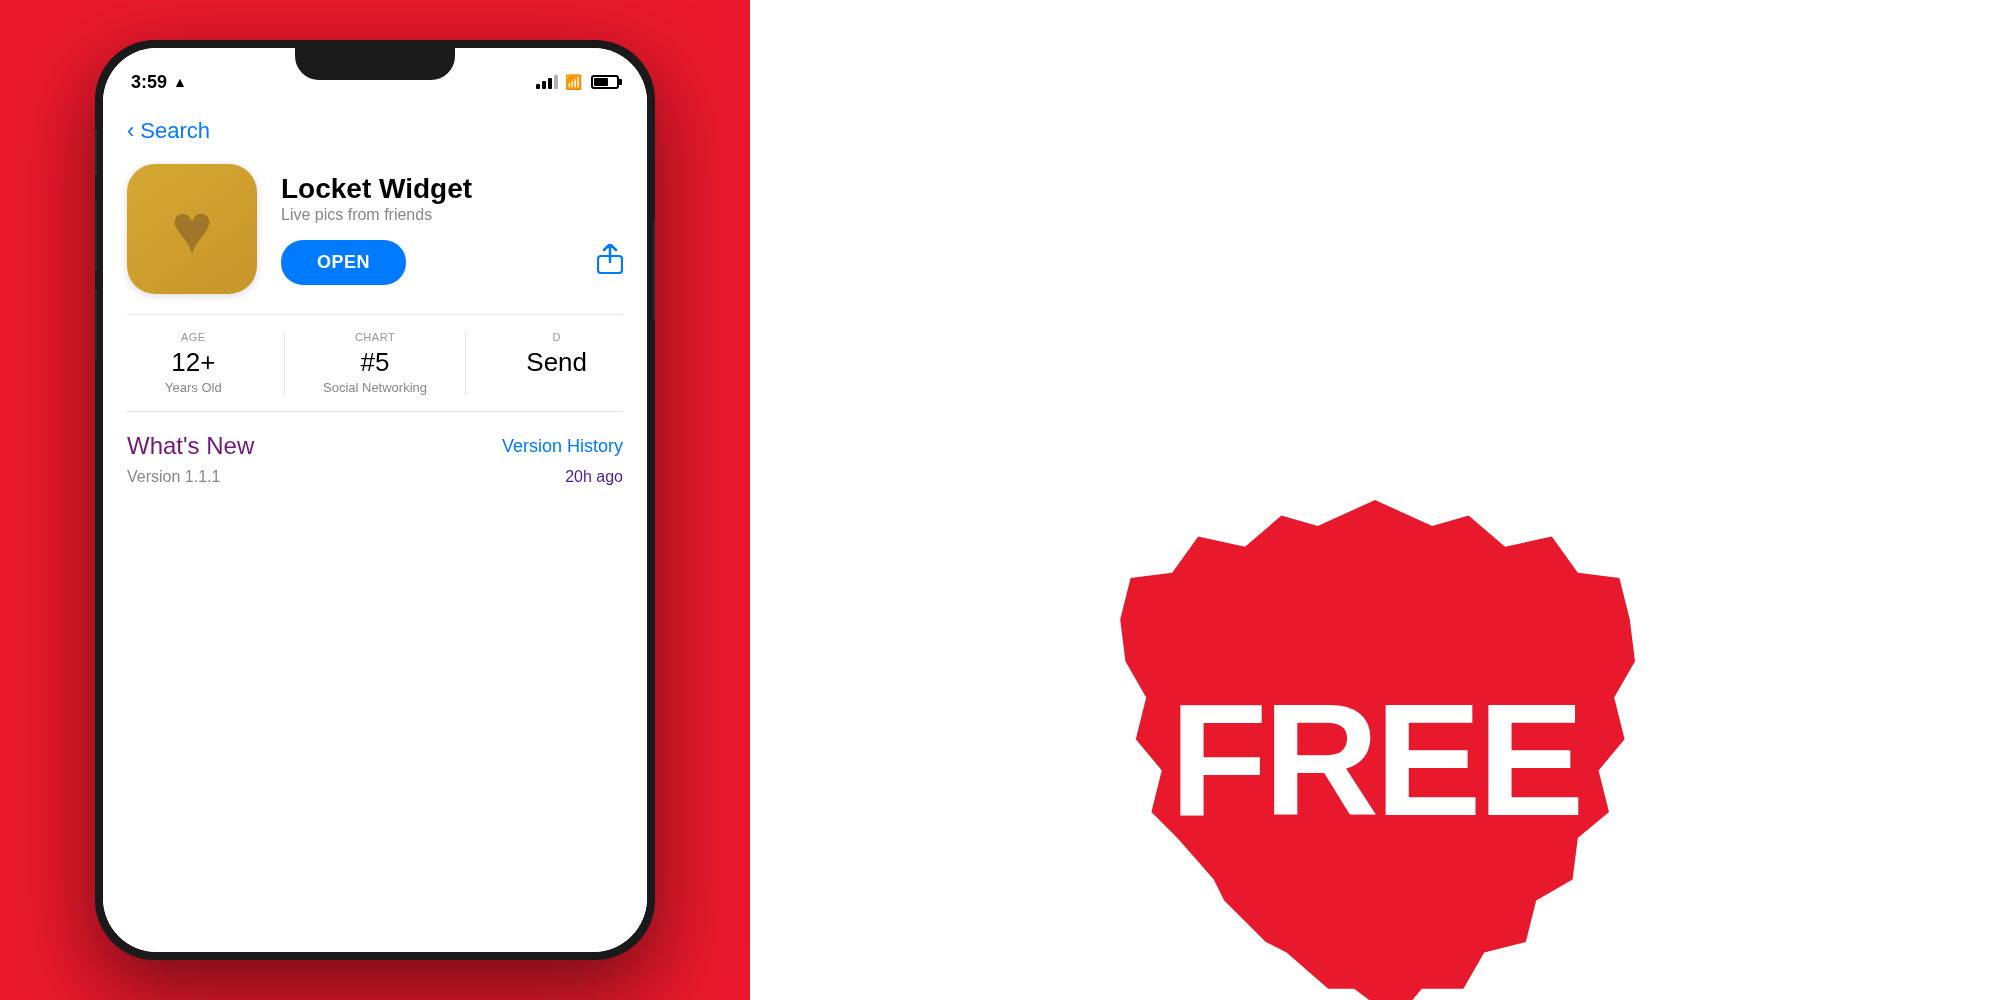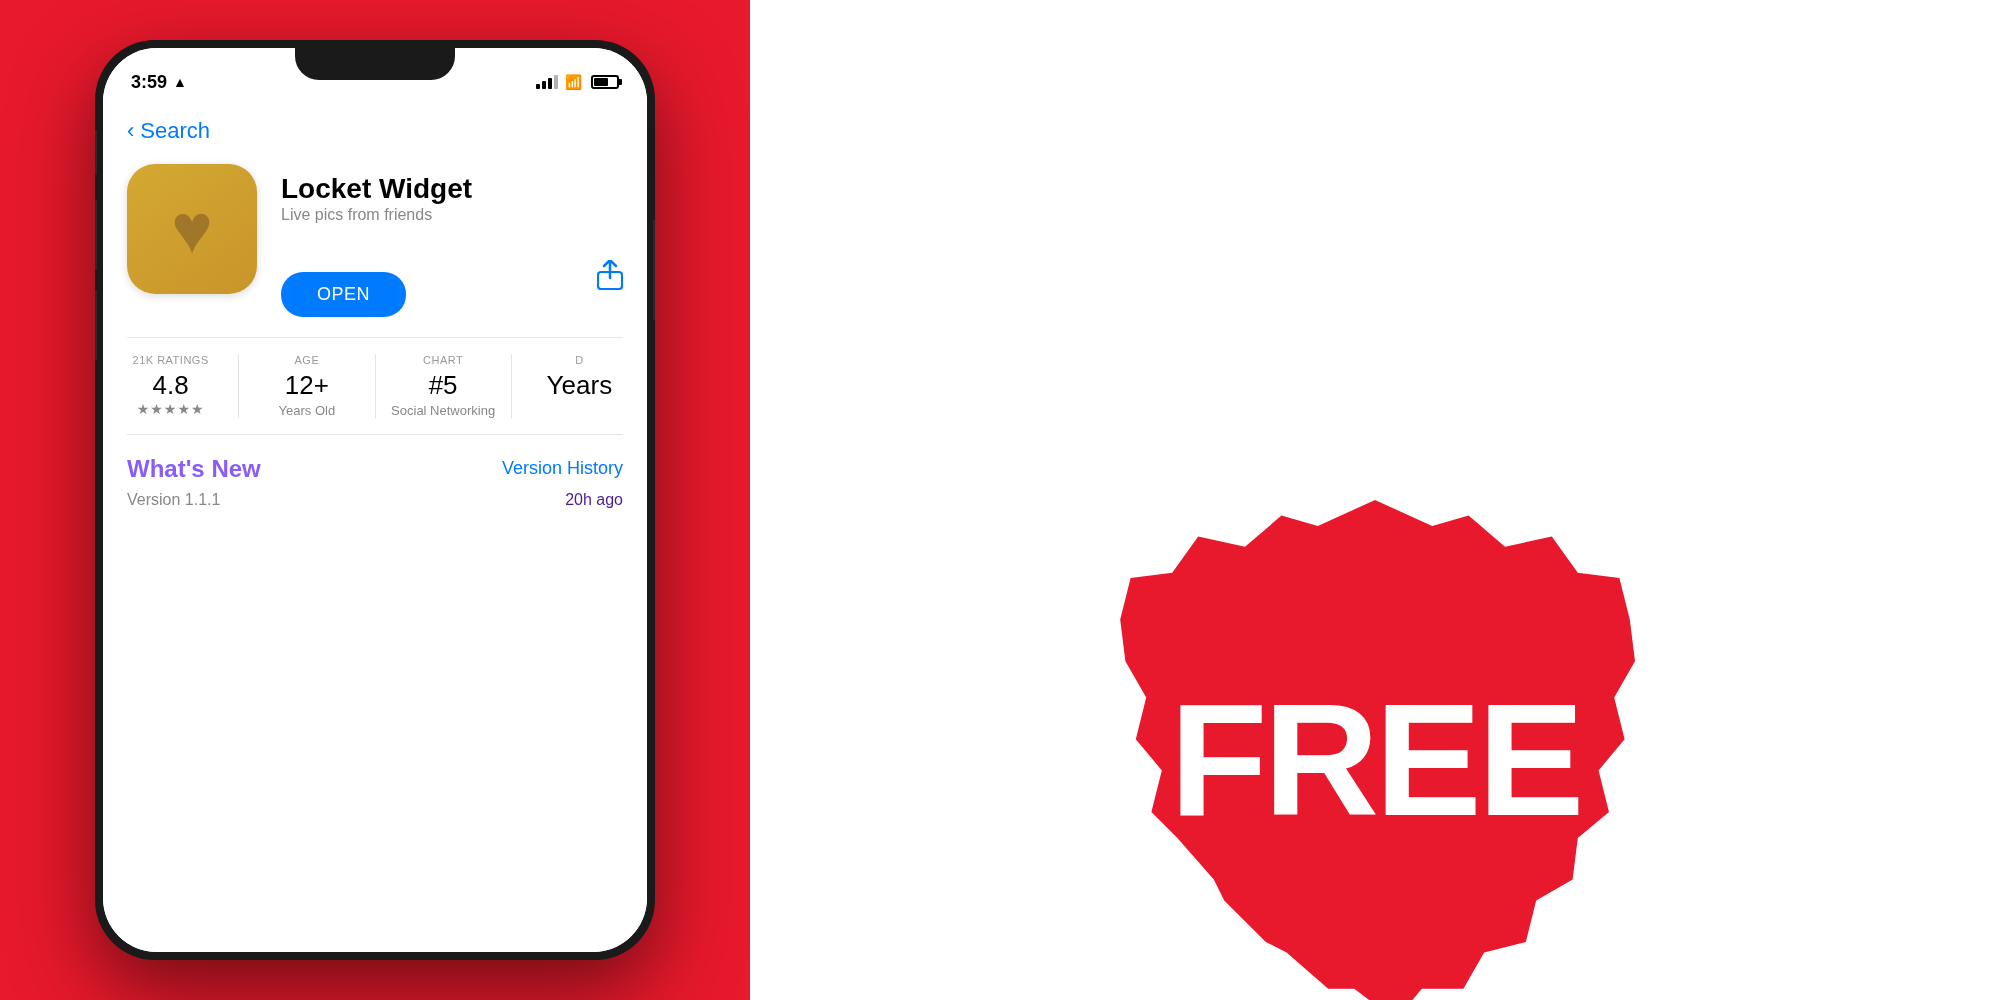--- a/index.html
+++ b/index.html
@@ -227,24 +227,23 @@
       justify-content: space-between;
     }
 
     .open-button {
       background: #007aff;
       color: white;
       border: none;
       border-radius: 22px;
       padding: 12px 36px;
       font-size: 18px;
-      font-weight: 400;
+      font-weight: 700;
       cursor: pointer;
       letter-spacing: 0.5px;
-      margin-top: 32px;
     }
 
     .share-button {
       color: #007aff;
       font-size: 26px;
       background: none;
       border: none;
       cursor: pointer;
     }
 
@@ -302,22 +301,22 @@
     
     .whats-new {
       padding: 20px 24px 0;
       display: flex;
       align-items: center;
       justify-content: space-between;
     }
 
     .whats-new-title {
       font-size: 24px;
-      font-weight: 700;
-      color: #8b5cf6;
+      font-weight: 400;
+      color: #701a75;
     }
 
     .version-history-link {
       color: #007aff;
       font-size: 18px;
       cursor: pointer;
     }
 
     .version-info {
       padding: 8px 24px 0;
@@ -479,37 +478,32 @@
                 </svg>
               </button>
             </div>
           </div>
         </div>
 
         <div class="divider"></div>
 
         <div class="stats-row">
           <div class="stat-item">
-            <div class="stat-label">21K RATINGS</div>
-            <div class="stat-value">4.8</div>
-            <div class="stars">★★★★★</div>
-          </div>
-          <div class="stat-item">
             <div class="stat-label">AGE</div>
             <div class="stat-value">12+</div>
             <div class="stat-sub">Years Old</div>
           </div>
           <div class="stat-item">
             <div class="stat-label">CHART</div>
             <div class="stat-value">#5</div>
             <div class="stat-sub">Social Networking</div>
           </div>
           <div class="stat-item">
             <div class="stat-label">D</div>
-            <div class="stat-value">Years</div>
+            <div class="stat-value">Send</div>
           </div>
         </div>
 
         <div class="divider"></div>
 
         <div class="whats-new">
           <span class="whats-new-title">What's New</span>
           <span class="version-history-link">Version History</span>
         </div>
 

